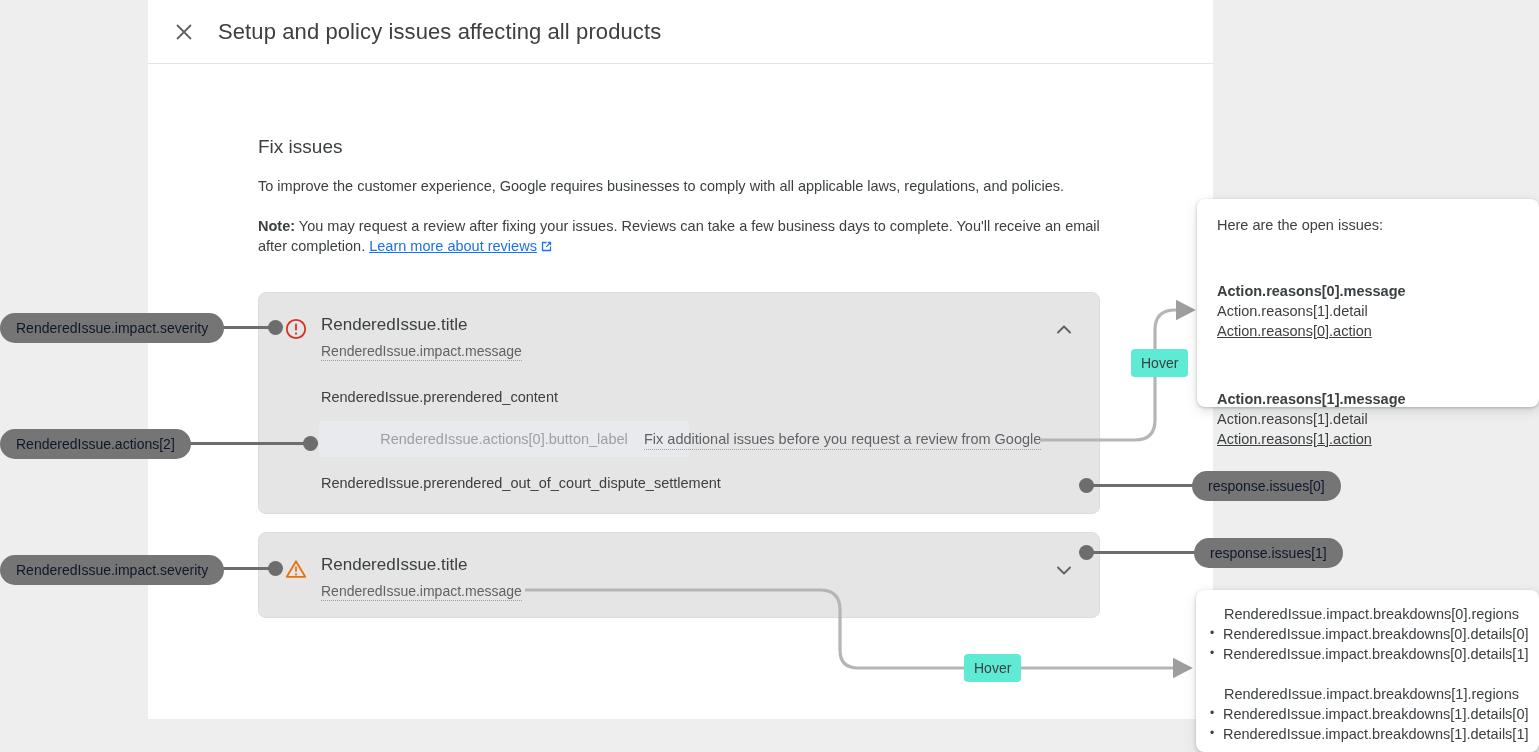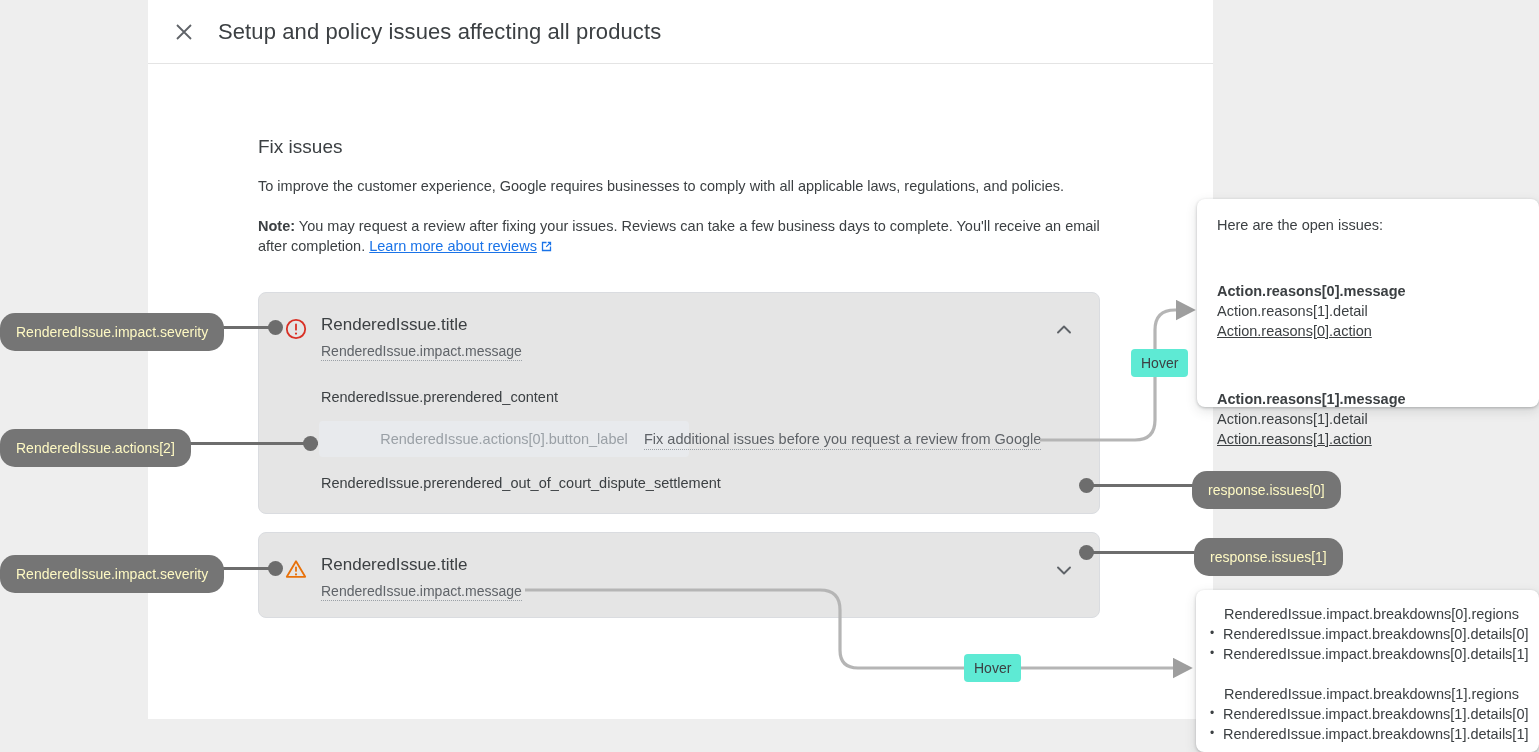--- a/index.html
+++ b/index.html
@@ -184,23 +184,23 @@
     position: absolute;
     left: 62px;
     top: 182px;
     font-size: 14.5px;
     color: #3c4043;
   }
 
   
   .pill {
     position: absolute;
-    height: 38px;
+    height: 30px;
     background: #757575;
-    color: #fef9c3;
+    color: #0f172a;
     border-radius: 15px;
     display: flex;
     align-items: center;
     padding: 0 16px;
     font-size: 14px;
     white-space: nowrap;
     box-sizing: border-box;
   }
   .conn-line {
     position: absolute;

